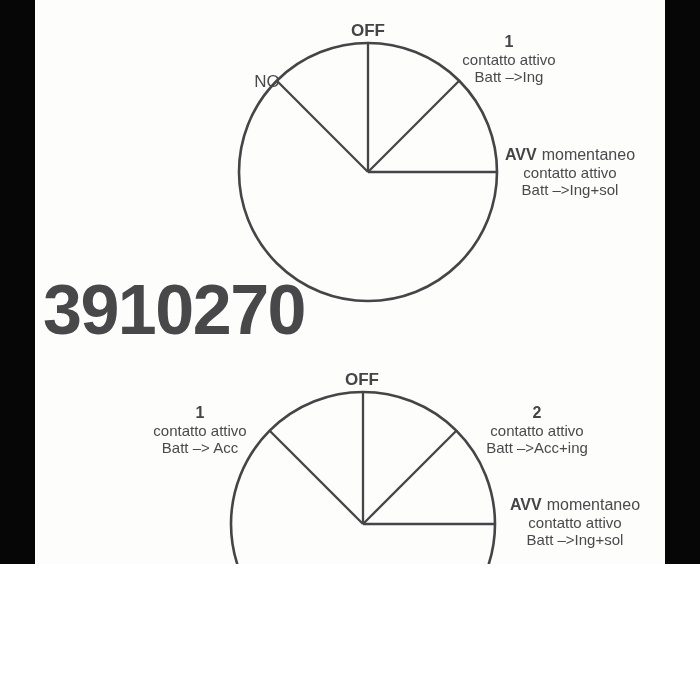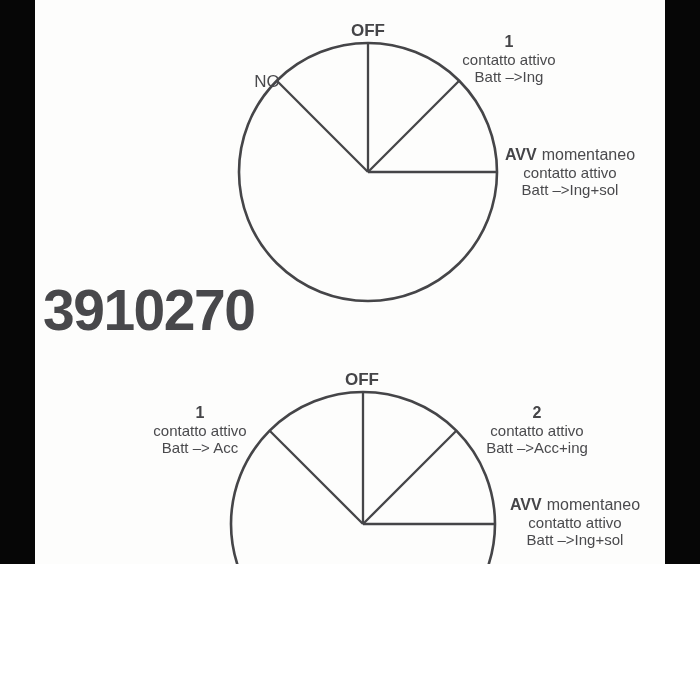--- a/index.html
+++ b/index.html
@@ -17,21 +17,21 @@
   .single{font-size:17px;line-height:20px;}
   .bold{font-weight:700;color:#454548;}
   .block{
     position:absolute;transform:translateX(-50%);text-align:center;
     font-size:15px;line-height:17.5px;white-space:nowrap;
   }
   .block .num{font-weight:700;font-size:16px;color:#454548;}
   .avv-line{font-size:16px;}
   .avv-mode{margin-left:5px;}
   .part-number{
-    position:absolute;font-size:57px;line-height:60px;font-weight:700;
+    position:absolute;font-size:70px;line-height:60px;font-weight:700;
     letter-spacing:-1.5px;color:#48484b;white-space:nowrap;
   }
 </style>
 </head>
 <body>
 
 <div id="stage">
 
   <div class="edge-bar left"></div>
   <div class="edge-bar right"></div>

